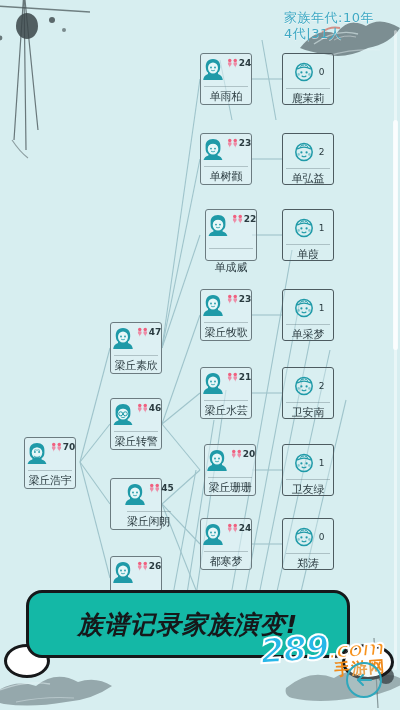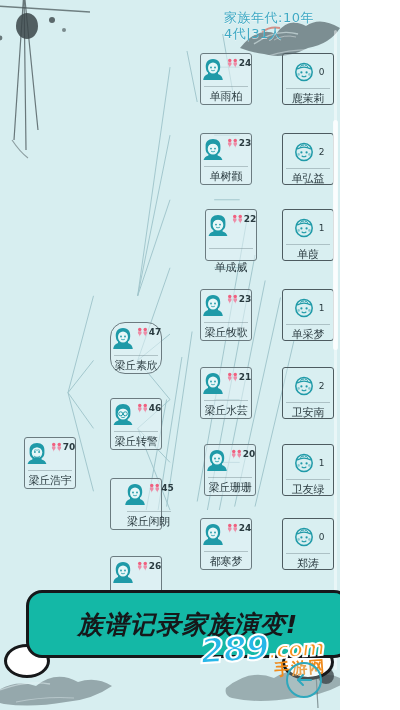--- a/index.html
+++ b/index.html
@@ -2,21 +2,21 @@
 <html><head>
 <meta charset="utf-8">
 <style>
   html, body {
     margin: 0;
     padding: 0;
     background: #ffffff;
   }
   #screen {
     position: relative;
-    width: 340px;
+    width: 400px;
     height: 710px;
     overflow: hidden;
     background: #d7eef0;
     font-family: "DejaVu Sans", "Liberation Sans", sans-serif;
     -webkit-font-smoothing: antialiased;
   }
   
   .ink-corner {
     position: absolute;
     pointer-events: none;
@@ -309,21 +309,21 @@
     <path d="M10 10.6 C10 8 8 8 8 6.2 C8 5 9 4.4 10 5 C11 4.4 12 5 12 6.2 C12 8 10 8 10 10.6 Z" fill="#f07b9a" opacity=".85"></path>
     <circle cx="4" cy="2.6" r="1.9" fill="#f0607f"></circle>
     <circle cx="10" cy="2.6" r="1.9" fill="#f0607f"></circle>
   </svg>
             <span class="age">70</span>
           </div>
         </div>
         <div class="name-sep"></div>
         <div class="name">梁丘浩宇</div>
       </div>
-      <div class="node" style="left: 110px; top: 322px; border-radius: 15px;">
+      <div class="node" style="left: 110px; top: 322px;">
         <div class="top-row">
           <svg class="avatar" viewBox="0 0 24 25">
         <path d="M12 2 C6.5 2 4.5 6 4.8 10.5 C5 13.5 6 15 7 15.6 L7 17 C4 18 2.5 20 2.2 23 L21.8 23 C21.5 20 20 18 17 17 L17 15.6 C18 15 19 13.5 19.2 10.5 C19.5 6 17.5 2 12 2 Z" fill="#1f9aa8"></path>
         <ellipse cx="12" cy="11" rx="5" ry="5.6" fill="#e6f7f8"></ellipse>
         <circle cx="10" cy="10.5" r=".9" fill="#1f9aa8"></circle>
         <circle cx="14" cy="10.5" r=".9" fill="#1f9aa8"></circle>
         <path d="M10.4 13.4 q1.6 1.1 3.2 0" stroke="#1f9aa8" stroke-width=".8" fill="none" stroke-linecap="round"></path>
       </svg>
           <div class="meta">
             <svg class="heart" viewBox="0 0 14 12">

